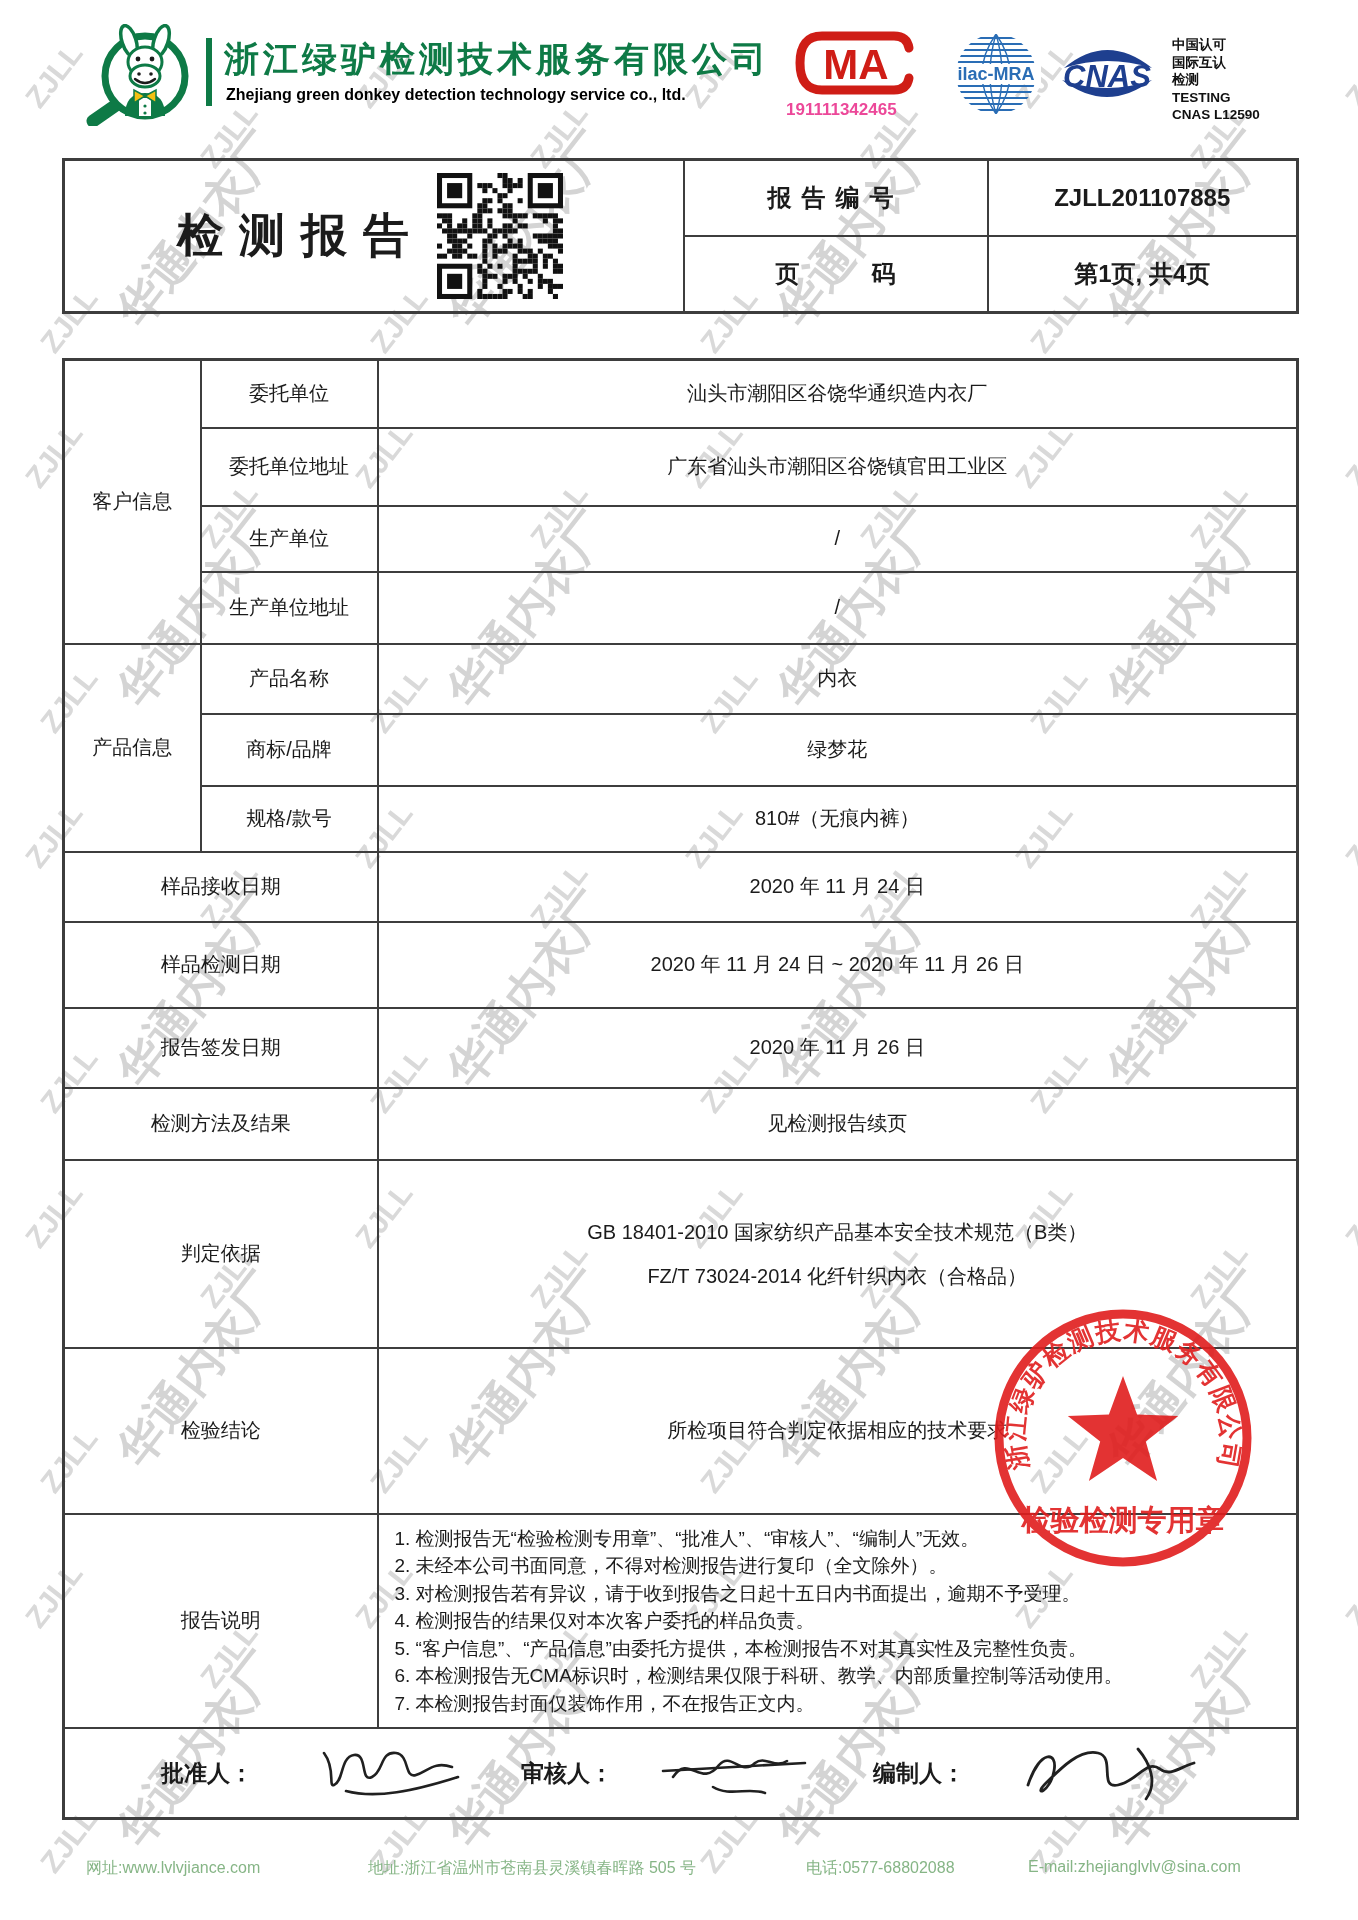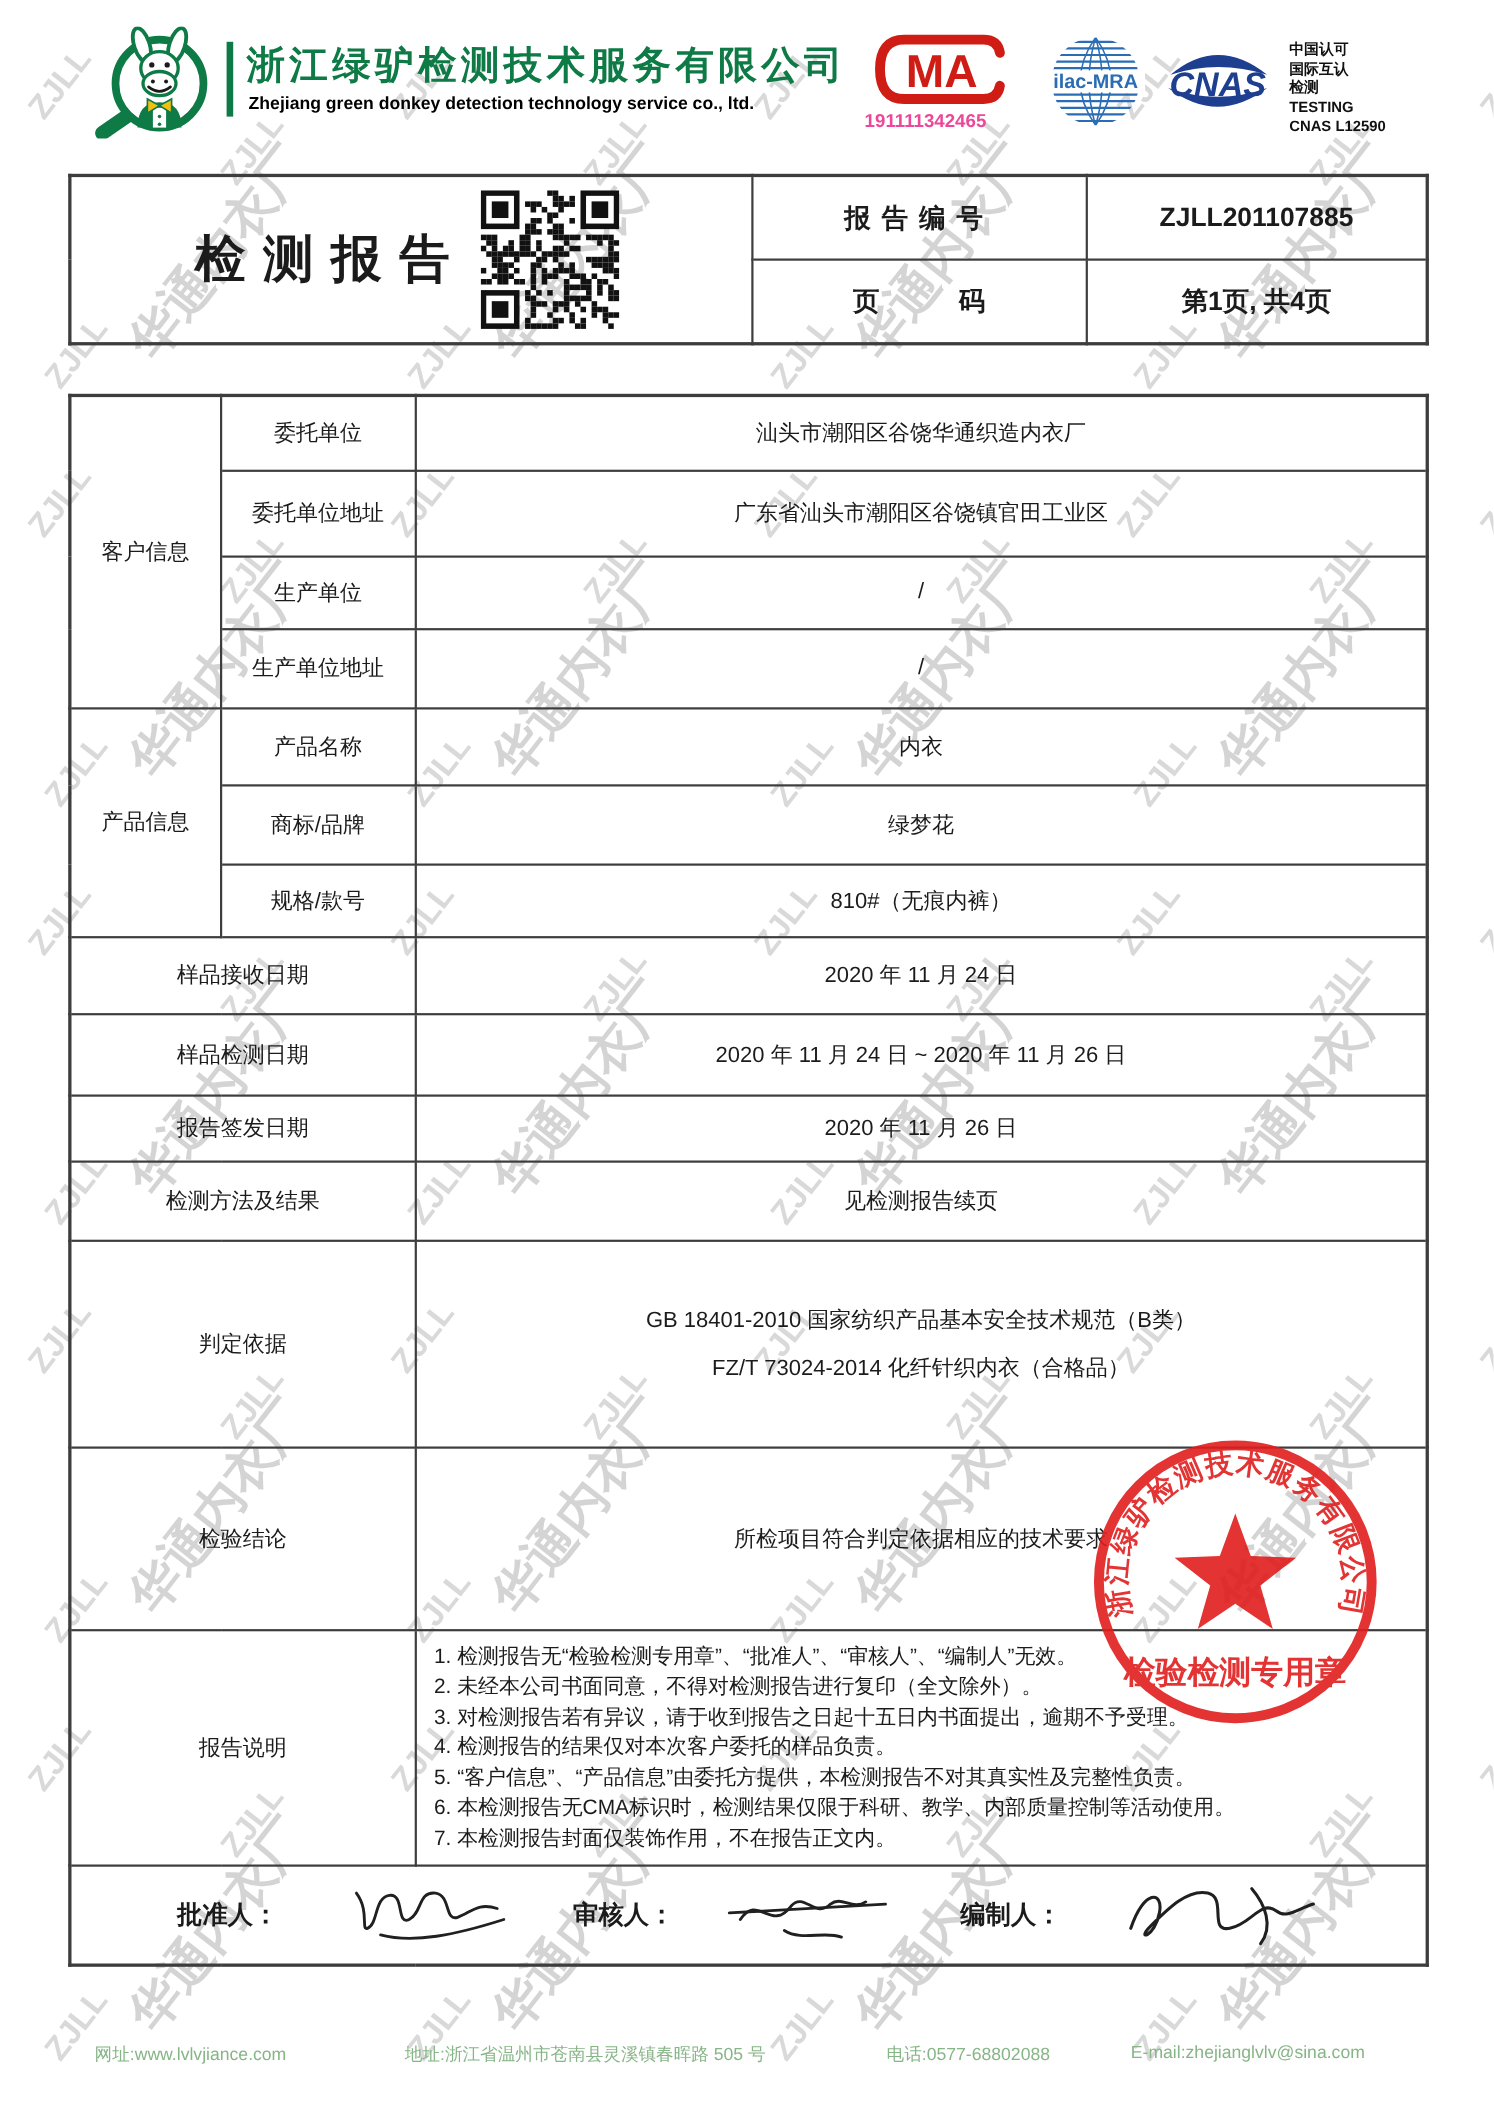--- a/index.html
+++ b/index.html
@@ -385,25 +385,25 @@
       <td><span>绿梦花</span></td>
     </tr>
     <tr style="height:66px;">
       <td><span>规格/款号</span></td>
       <td><span>810#（无痕内裤）</span></td>
     </tr>
     <tr style="height:70px;">
       <td colspan="2"><span>样品接收日期</span></td>
       <td><span>2020 年 11 月 24 日</span></td>
     </tr>
-    <tr style="height:74px;">
+    <tr style="height:86px;">
       <td colspan="2"><span>样品检测日期</span></td>
       <td><span>2020 年 11 月 24 日 ~ 2020 年 11 月 26 日</span></td>
     </tr>
-    <tr style="height:60px;">
+    <tr style="height:80px;">
       <td colspan="2"><span>报告签发日期</span></td>
       <td><span>2020 年 11 月 26 日</span></td>
     </tr>
     <tr style="height:72px;">
       <td colspan="2"><span>检测方法及结果</span></td>
       <td><span>见检测报告续页</span></td>
     </tr>
     <tr style="height:188px;">
       <td colspan="2"><span>判定依据</span></td>
       <td class="basis">

